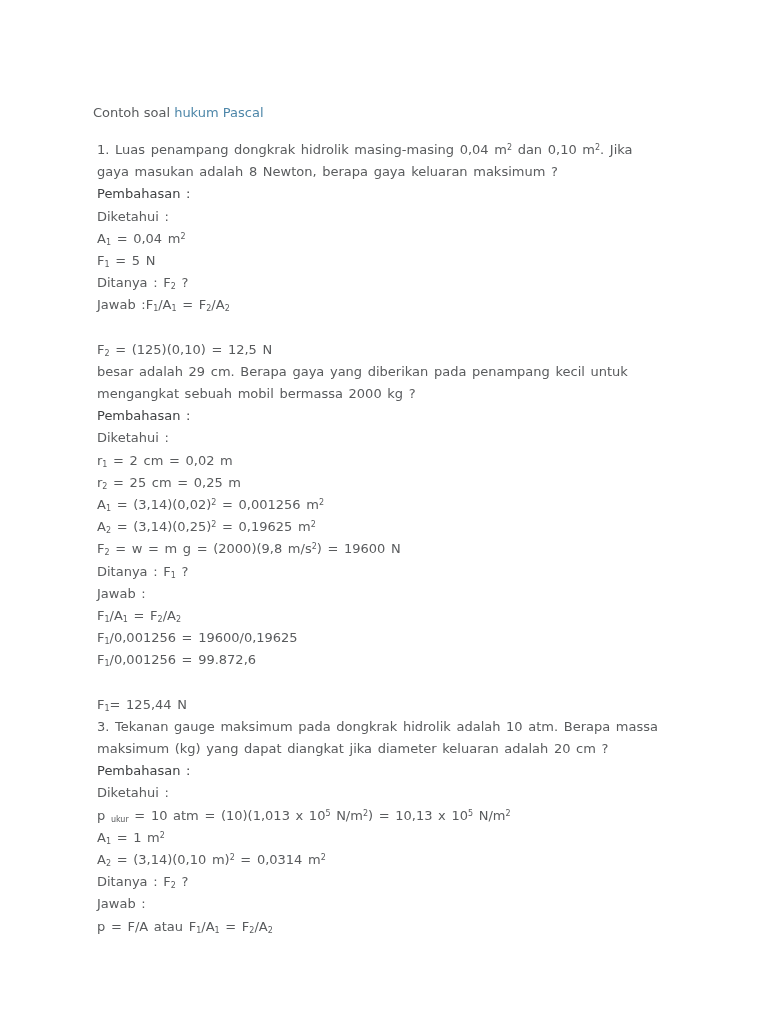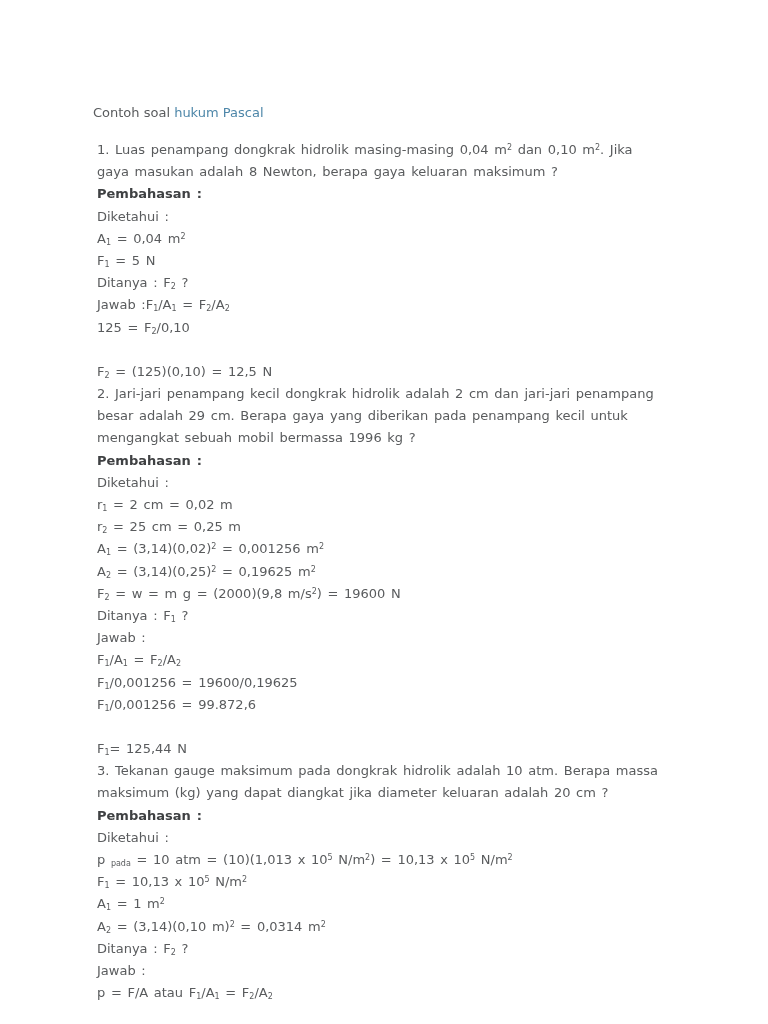--- a/index.html
+++ b/index.html
@@ -37,21 +37,21 @@
   .line {
     margin: 4px;
     font-size: 13px;
     line-height: 18.2px;
     height: 18.2px;
     white-space: nowrap;
     word-spacing: 1.5px;
     color: #595b5d;
   }
   .line.bold {
-    font-weight: bold;
+    font-weight: normal;
     color: #3f4143;
   }
   .line sub, .line sup, .title-line sub, .title-line sup {
     font-size: 8px;
     line-height: 0;
   }
   .line sub { vertical-align: -2px; }
   .line sup { vertical-align: 4px; }
 </style>
 </head>
@@ -62,46 +62,43 @@
     <p class="title-line"><span>Contoh soal </span><a class="link" style="color: rgb(78, 135, 169);">hukum Pascal</a></p>
     <div class="body-lines" id="body-lines">
         <p class="line">1. Luas penampang dongkrak hidrolik masing-masing 0,04 m<sup>2</sup> dan 0,10 m<sup>2</sup>. Jika</p>
         <p class="line">gaya masukan adalah 8 Newton, berapa gaya keluaran maksimum ?</p>
         <p class="line bold" style="color: rgb(63, 65, 67);">Pembahasan :</p>
         <p class="line">Diketahui :</p>
         <p class="line">A<sub>1</sub> = 0,04 m<sup>2</sup></p>
         <p class="line">F<sub>1</sub> = 5 N</p>
         <p class="line">Ditanya : F<sub>2</sub> ?</p>
         <p class="line">Jawab :F<sub>1</sub>/A<sub>1</sub> = F<sub>2</sub>/A<sub>2</sub></p>
-        <p class="line">125 = F<sub>2</sub>/0,10</p>
         <p class="line">&nbsp;</p>
         <p class="line">F<sub>2</sub> = (125)(0,10) = 12,5 N</p>
-        <p class="line">2. Jari-jari penampang kecil dongkrak hidrolik adalah 2 cm dan jari-jari penampang</p>
         <p class="line">besar adalah 29 cm. Berapa gaya yang diberikan pada penampang kecil untuk</p>
-        <p class="line">mengangkat sebuah mobil bermassa 1996 kg ?</p>
+        <p class="line">mengangkat sebuah mobil bermassa 2000 kg ?</p>
         <p class="line bold" style="color: rgb(63, 65, 67);">Pembahasan :</p>
         <p class="line">Diketahui :</p>
         <p class="line">r<sub>1</sub> = 2 cm = 0,02 m</p>
         <p class="line">r<sub>2</sub> = 25 cm = 0,25 m</p>
         <p class="line">A<sub>1</sub> = (3,14)(0,02)<sup>2</sup> = 0,001256 m<sup>2</sup></p>
         <p class="line">A<sub>2</sub> = (3,14)(0,25)<sup>2</sup> = 0,19625 m<sup>2</sup></p>
         <p class="line">F<sub>2</sub> = w = m g = (2000)(9,8 m/s<sup>2</sup>) = 19600 N</p>
         <p class="line">Ditanya : F<sub>1</sub> ?</p>
         <p class="line">Jawab :</p>
         <p class="line">F<sub>1</sub>/A<sub>1</sub> = F<sub>2</sub>/A<sub>2</sub></p>
         <p class="line">F<sub>1</sub>/0,001256 = 19600/0,19625</p>
         <p class="line">F<sub>1</sub>/0,001256 = 99.872,6</p>
         <p class="line">&nbsp;</p>
         <p class="line">F<sub>1</sub>= 125,44 N</p>
         <p class="line">3. Tekanan gauge maksimum pada dongkrak hidrolik adalah 10 atm. Berapa massa</p>
         <p class="line">maksimum (kg) yang dapat diangkat jika diameter keluaran adalah 20 cm ?</p>
         <p class="line bold" style="color: rgb(63, 65, 67);">Pembahasan :</p>
         <p class="line">Diketahui :</p>
-        <p class="line">p <sub>pada</sub> = 10 atm = (10)(1,013 x 10<sup>5</sup> N/m<sup>2</sup>) = 10,13 x 10<sup>5</sup> N/m<sup>2</sup></p>
-        <p class="line">F<sub>1</sub> = 10,13 x 10<sup>5</sup> N/m<sup>2</sup></p>
+        <p class="line">p <sub>ukur</sub> = 10 atm = (10)(1,013 x 10<sup>5</sup> N/m<sup>2</sup>) = 10,13 x 10<sup>5</sup> N/m<sup>2</sup></p>
         <p class="line">A<sub>1</sub> = 1 m<sup>2</sup></p>
         <p class="line">A<sub>2</sub> = (3,14)(0,10 m)<sup>2</sup> = 0,0314 m<sup>2</sup></p>
         <p class="line">Ditanya : F<sub>2</sub> ?</p>
         <p class="line">Jawab :</p>
         <p class="line">p = F/A atau F<sub>1</sub>/A<sub>1</sub> = F<sub>2</sub>/A<sub>2</sub></p>
       </div>
   </div>
 </div>
 
 </body></html>

